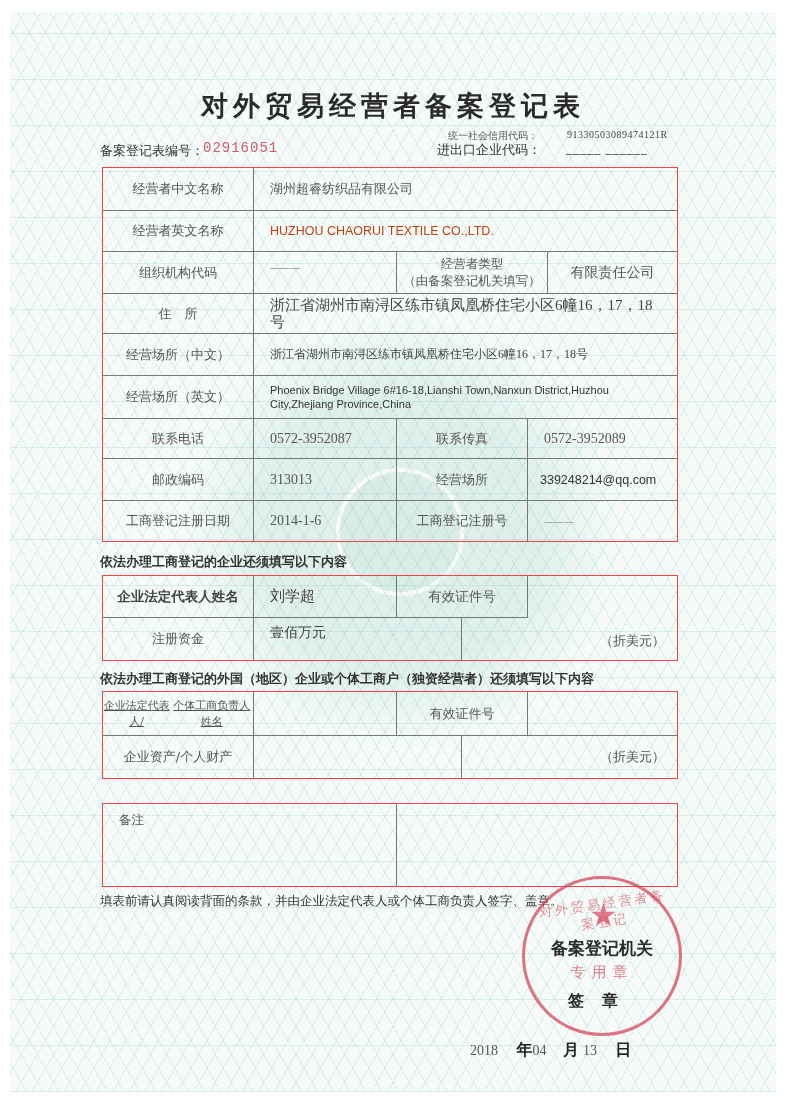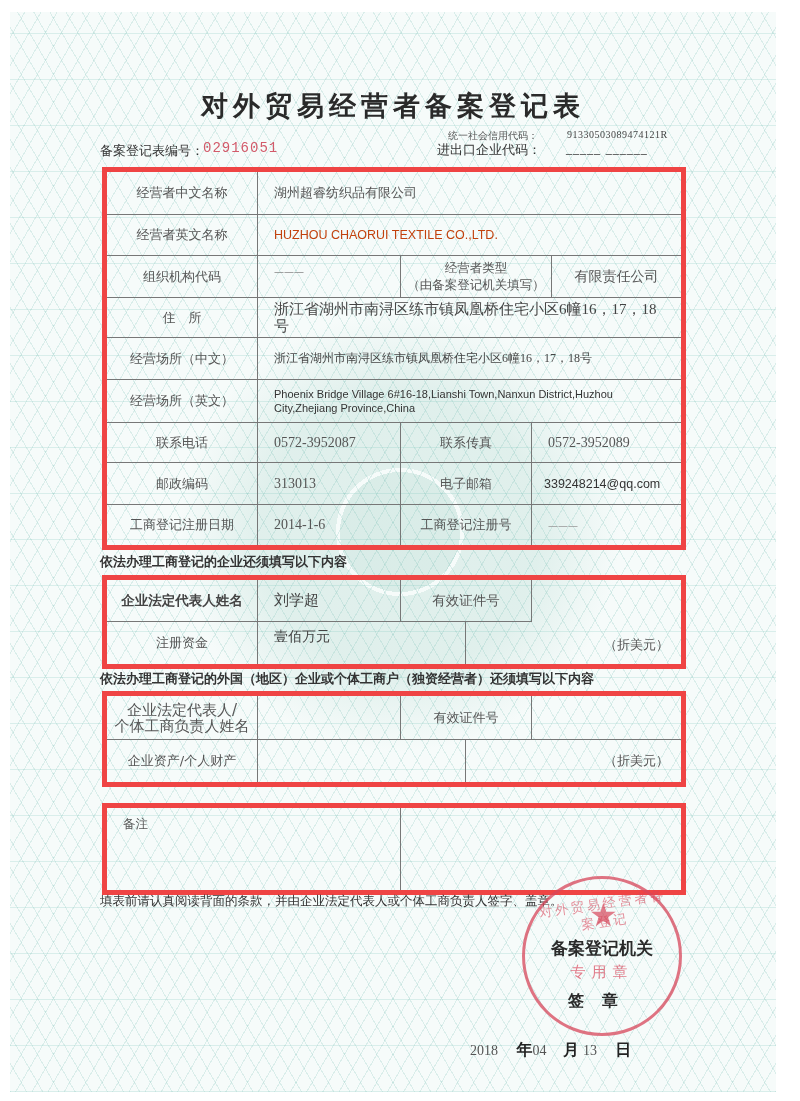--- a/index.html
+++ b/index.html
@@ -23,21 +23,21 @@
     left:0; width:786px; top:88px; text-align:center;
     font-size:27px; font-weight:bold; letter-spacing:5px; color:#2a2a2a;
   }
   .reg-label { left:100px; top:142px; font-size:13px; color:#333; }
   .reg-no { left:203px; top:140px; font-size:14px; color:#d25a6a; font-family:"Liberation Mono","DejaVu Sans Mono",monospace; letter-spacing:1px; }
   .credit-label { left:448px; top:129px; font-size:10px; color:#555; }
   .credit-value { left:567px; top:129px; font-size:10px; color:#444; font-family:"Liberation Serif","DejaVu Serif",serif; letter-spacing:0.5px; }
   .ie-label { left:437px; top:141px; font-size:13px; color:#333; }
   .ie-value { left:566px; top:141px; font-size:12px; color:#555; letter-spacing:1px; }
 
-  .grid { position:absolute; border:5px solid #ef4444; }
+  .grid { position:absolute; border:1px solid #ef4444; }
   .cell {
     position:absolute; box-sizing:border-box;
     border-right:1px solid #777; border-bottom:1px solid #777;
     display:flex; align-items:center;
     font-size:13px; color:#555;
   }
   .cell.center { justify-content:center; text-align:center; }
   .cell.left { justify-content:flex-start; padding-left:16px; }
   .cell.right { justify-content:flex-end; padding-right:12px; }
   .cell.nr { border-right:none; }
@@ -104,42 +104,42 @@
   <div class="cell center" style="left:0; top:208px; width:151px; height:43px;">经营场所（英文）</div>
   <div class="cell left nr sans-en" style="left:151px; top:208px; width:423px; height:43px; font-size:11px; line-height:14px; color:#333; padding-right:20px;">Phoenix Bridge Village 6#16-18,Lianshi Town,Nanxun District,Huzhou City,Zhejiang Province,China</div>
 
   <div class="cell center" style="left:0; top:251px; width:151px; height:40px;">联系电话</div>
   <div class="cell left serif" style="left:151px; top:251px; width:143px; height:40px; font-size:14px;">0572-3952087</div>
   <div class="cell center" style="left:294px; top:251px; width:131px; height:40px;">联系传真</div>
   <div class="cell left nr serif" style="left:425px; top:251px; width:149px; height:40px; font-size:14px;">0572-3952089</div>
 
   <div class="cell center" style="left:0; top:291px; width:151px; height:42px;">邮政编码</div>
   <div class="cell left serif" style="left:151px; top:291px; width:143px; height:42px; font-size:14px;">313013</div>
-  <div class="cell center" style="left:294px; top:291px; width:131px; height:42px;">电子邮箱</div>
+  <div class="cell center" style="left:294px; top:291px; width:131px; height:42px;">经营场所</div>
   <div class="cell left nr sans-en" style="left:425px; top:291px; width:149px; height:42px; font-size:12.5px; color:#333; padding-left:12px;">339248214@qq.com</div>
 
   <div class="cell center nb" style="left:0; top:333px; width:151px; height:40px;">工商登记注册日期</div>
   <div class="cell left nb serif" style="left:151px; top:333px; width:143px; height:40px; font-size:14px;">2014-1-6</div>
   <div class="cell center nb" style="left:294px; top:333px; width:131px; height:40px;">工商登记注册号</div>
   <div class="cell left nr nb" style="left:425px; top:333px; width:149px; height:40px; font-size:10px; color:#999;">———</div>
 </div>
 
 <div class="abs section-heading" style="top:553px;">依法办理工商登记的企业还须填写以下内容</div>
 <div class="grid" style="left:102px; top:575px; width:574px; height:84px;">
   <div class="cell center" style="left:0; top:0; width:151px; height:42px; font-size:13.5px; color:#444;font-weight:bold;">企业法定代表人姓名</div>
   <div class="cell left" style="left:151px; top:0; width:143px; height:42px; font-size:15px; color:#444;">刘学超</div>
   <div class="cell center" style="left:294px; top:0; width:131px; height:42px; font-size:13.5px;">有效证件号</div>
   <div class="cell center nb" style="left:0; top:42px; width:151px; height:42px;">注册资金</div>
   <div class="cell left nb" style="left:151px; top:42px; width:208px; height:42px; font-size:14px; color:#444; align-items:flex-start; padding-top:6px;">壹佰万元</div>
   <div class="cell right nr nb" style="left:359px; top:42px; width:215px; height:42px; font-size:13px; align-items:flex-end; padding-bottom:10px;">（折美元）</div>
 </div>
 
 <div class="abs section-heading" style="top:670px;">依法办理工商登记的外国（地区）企业或个体工商户（独资经营者）还须填写以下内容</div>
 <div class="grid" style="left:102px; top:691px; width:574px; height:86px;">
-  <div class="cell center" style="left:0; top:0; width:151px; height:44px; flex-direction:column; line-height:16px; font-size:15px;">
+  <div class="cell center" style="left:0; top:0; width:151px; height:44px; line-height:16px; font-size:11px;text-decoration:underline;">
     <span>企业法定代表人/</span>
     <span>个体工商负责人姓名</span>
   </div>
   <div class="cell left" style="left:151px; top:0; width:143px; height:44px;"></div>
   <div class="cell center" style="left:294px; top:0; width:131px; height:44px;">有效证件号</div>
   <div class="cell left nr" style="left:425px; top:0; width:149px; height:44px;"></div>
   <div class="cell center nb" style="left:0; top:44px; width:151px; height:42px;">企业资产/个人财产</div>
   <div class="cell left nb" style="left:151px; top:44px; width:208px; height:42px;"></div>
   <div class="cell right nr nb" style="left:359px; top:44px; width:215px; height:42px; font-size:13px;">（折美元）</div>
 </div>

